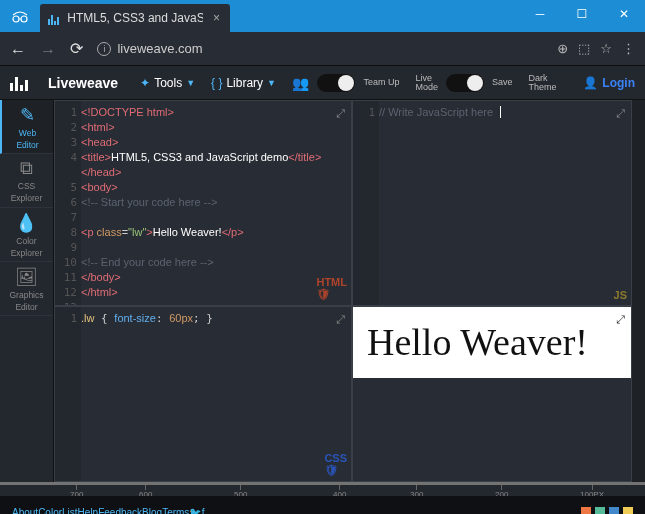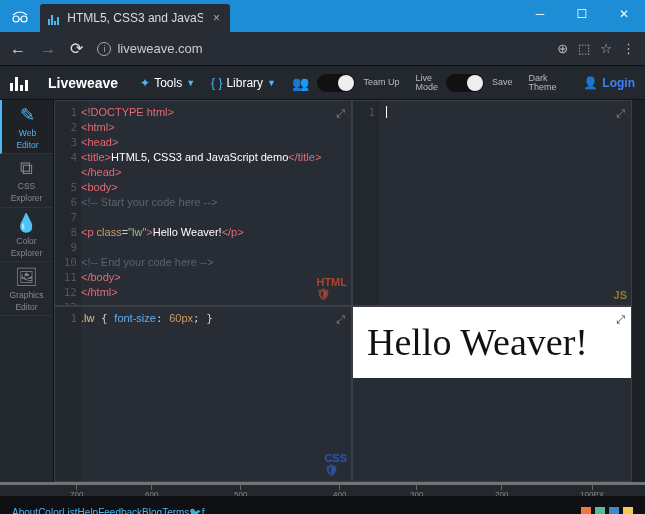--- a/index.html
+++ b/index.html
@@ -205,21 +205,21 @@
 <span class="t-tag">&lt;/body&gt;</span>
 <span class="t-tag">&lt;/html&gt;</span></div>
       </div>
       <span class="expand">⤢</span>
       <span class="corner-badge html5">HTML<br>🛡</span>
     </div>
 
     <div class="pane">
       <div class="pane-body">
         <div class="gutter">1</div>
-        <div class="code"> <span style="border-left:1px solid #fff"></span></div>
+        <div class="code"><span class="t-com">// Write JavaScript here</span> <span style="border-left:1px solid #fff"></span></div>
       </div>
       <span class="expand">⤢</span>
       <span class="corner-badge js">JS</span>
     </div>
 
     <div class="pane">
       <div class="pane-body">
         <div class="gutter">1</div>
         <div class="code"><span class="t-sel">.lw</span> { <span style="color:#61afef">font-size</span>: <span class="t-num">60px</span>; }</div>
       </div>
@@ -231,21 +231,21 @@
       <div class="preview">Hello Weaver!</div>
       <span class="expand" style="color:#333">⤢</span>
     </div>
   </div>
 </div>
 
 <div class="ruler">
   <div class="tick" style="left:70px">
       <span>700</span>
     </div>
-  <div class="tick" style="left:145px">
+  <div class="tick" style="left:139px">
       <span>600</span>
     </div>
   <div class="tick" style="left:234px">
       <span>500</span>
     </div>
   <div class="tick" style="left:333px">
       <span>400</span>
     </div>
   <div class="tick" style="left:410px">
       <span>300</span>

